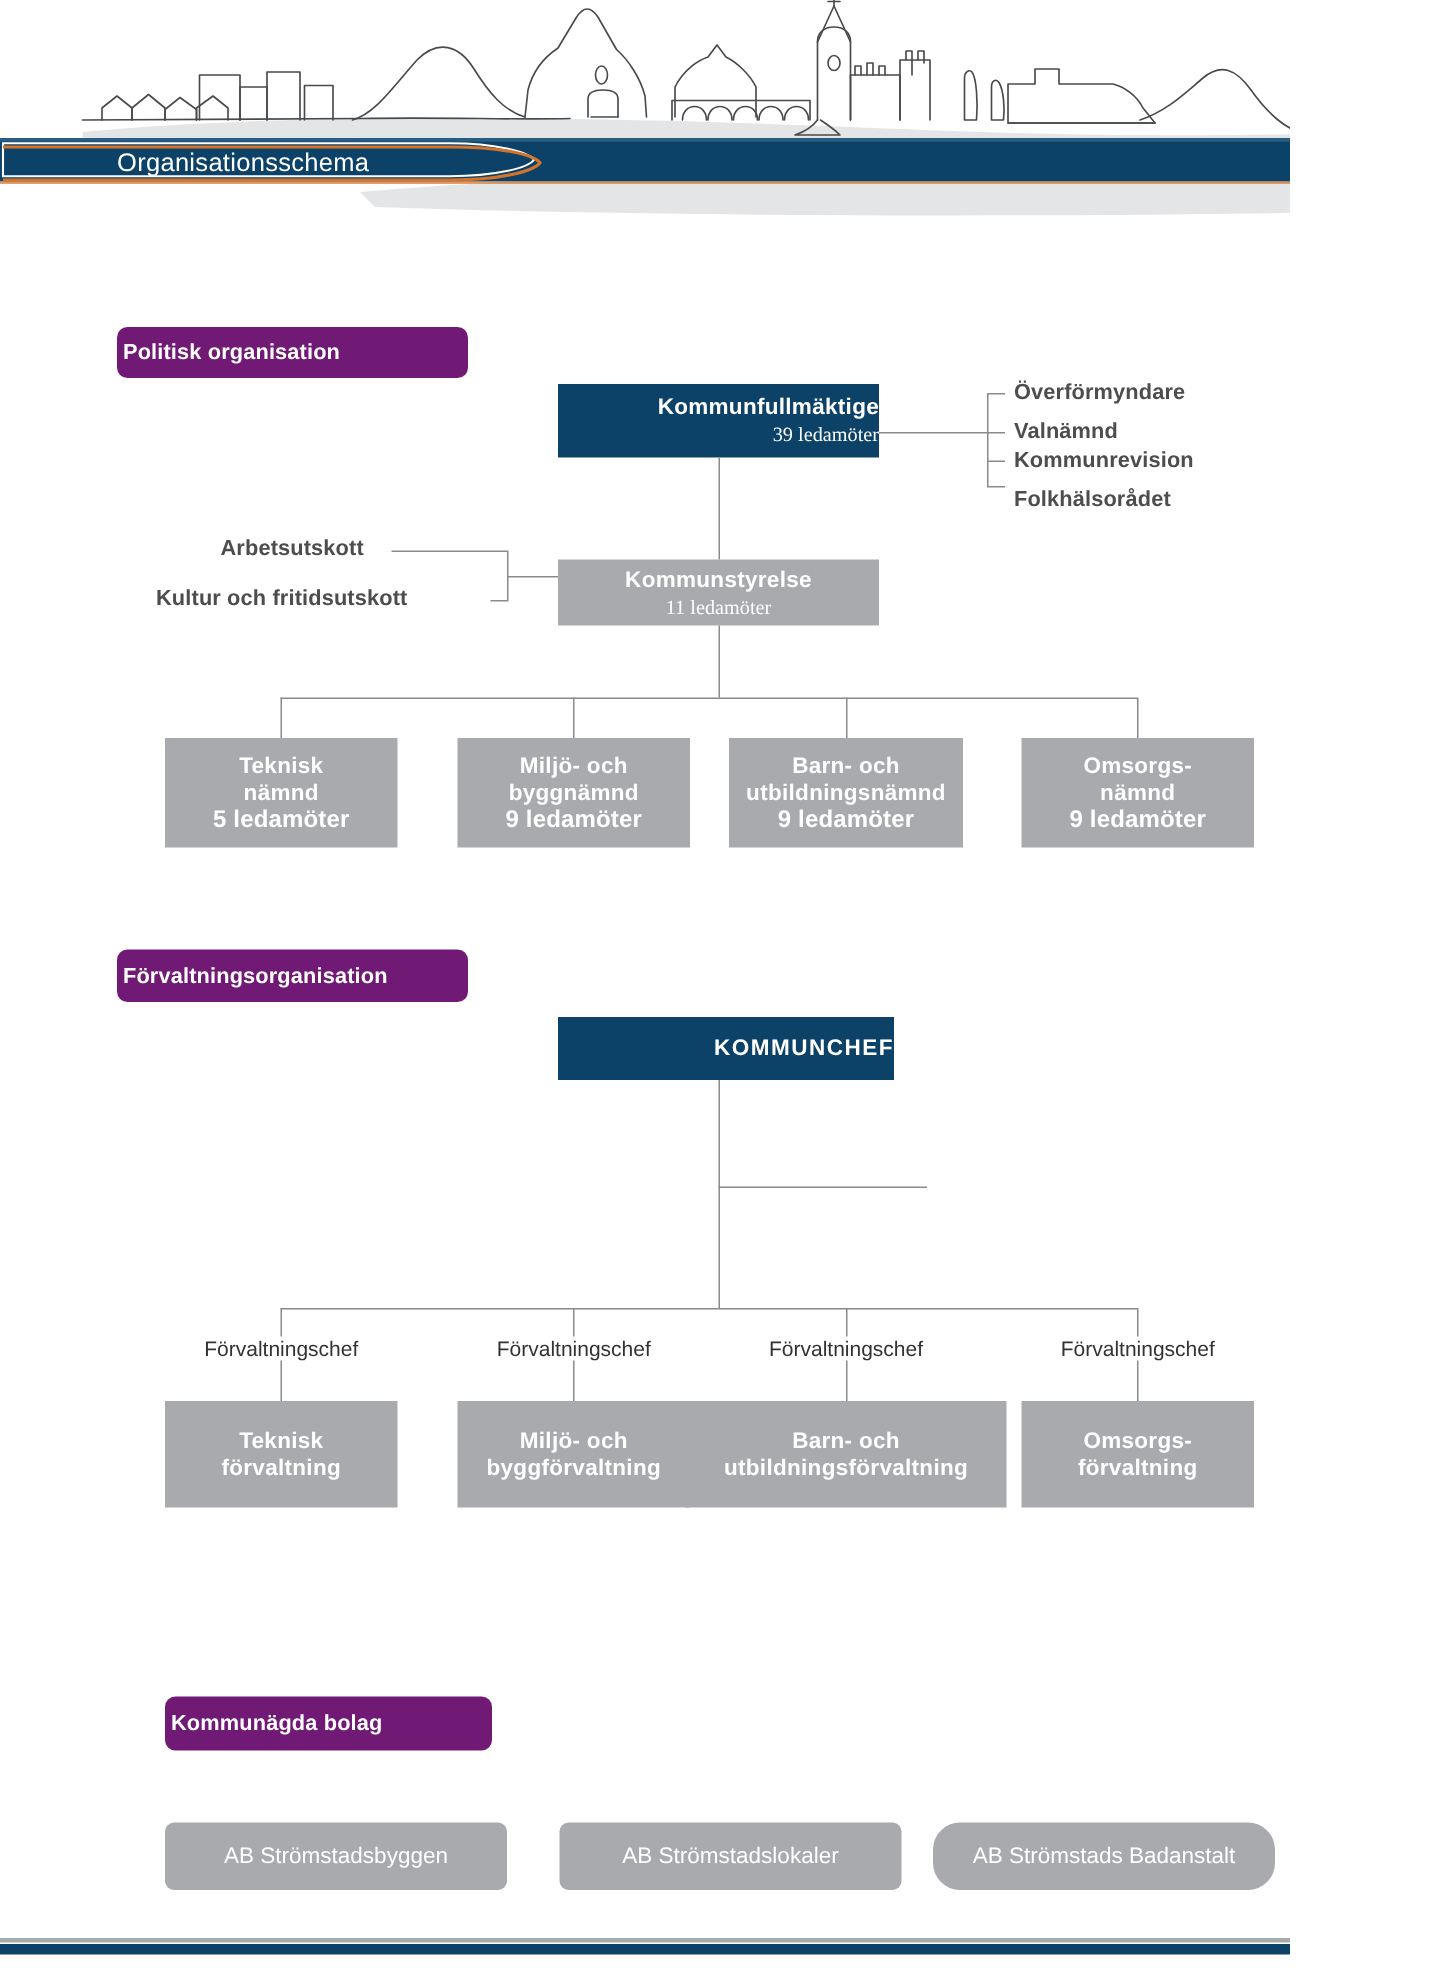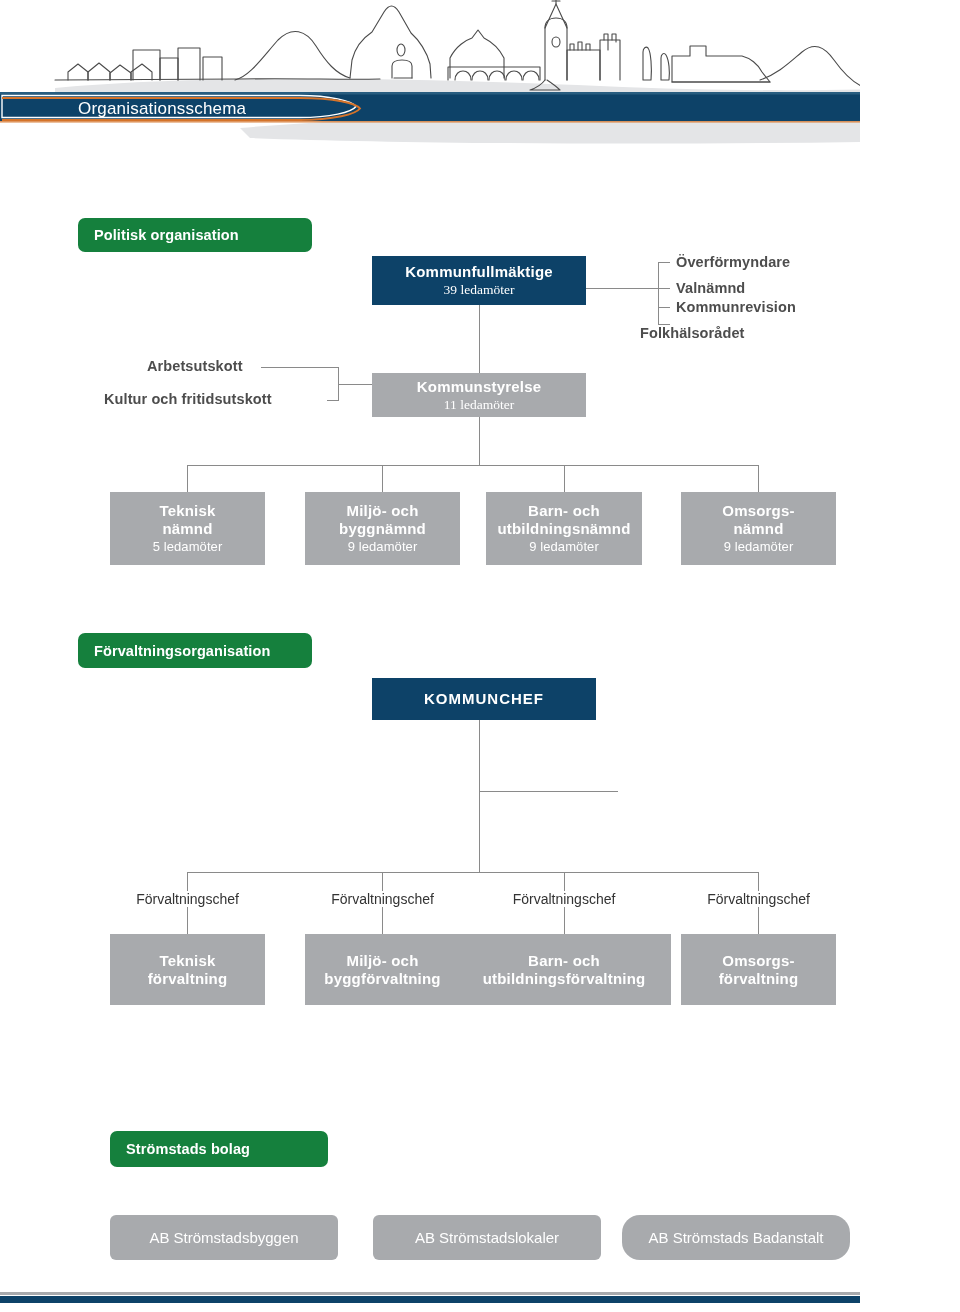--- a/index.html
+++ b/index.html
@@ -56,38 +56,38 @@
   #bottom-rule-navy {
     position: absolute;
     left: 0; top: 1296px;
     width: 960px; height: 7px;
     background: #0d4268;
   }
 
   
   .pill {
     position: absolute;
-    background: #15803d;
+    background: #701a75;
     border-radius: 7px;
     color: #ffffff;
     font-size: 14.5px;
     font-weight: bold;
     display: flex;
     align-items: center;
-    padding-left: 16px;
+    padding-left: 4px;
     box-sizing: border-box;
     letter-spacing: 0.1px;
   }
   .navybox {
     position: absolute;
     background: #0d4268;
     color: #ffffff;
     display: flex;
     flex-direction: column;
-    align-items: center;
+    align-items: flex-end;
     justify-content: center;
     box-sizing: border-box;
     text-align: center;
   }
   .graybox {
     position: absolute;
     background: #a8aaad;
     color: #ffffff;
     display: flex;
     flex-direction: column;
@@ -102,23 +102,23 @@
     line-height: 18px;
     letter-spacing: 0.2px;
   }
   .box-sub {
     font-family: "Liberation Serif", serif;
     font-size: 13.5px;
     line-height: 17px;
     font-weight: normal;
   }
   .box-count {
-    font-size: 13px;
+    font-size: 16px;
     line-height: 17px;
-    font-weight: normal;
+    font-weight: bold;
     letter-spacing: 0.1px;
   }
 
   
   .side-label {
     position: absolute;
     font-size: 14.5px;
     font-weight: bold;
     color: #4d4d4d;
     white-space: nowrap;
@@ -240,21 +240,21 @@
   <div class="ln-h" style="left:658px; top:324px; width:12px;"></div>
 
   <div class="navybox" style="left:372px; top:256px; width:214px; height:49px;">
     <div class="box-title">Kommunfullmäktige</div>
     <div class="box-sub">39 ledamöter</div>
   </div>
 
   <div class="side-label-right" style="left:676px; top:254px;">Överförmyndare</div>
   <div class="side-label-right" style="left:676px; top:280px;">Valnämnd</div>
   <div class="side-label-right" style="left:676px; top:299px;">Kommunrevision</div>
-  <div class="side-label-right" style="left:640px; top:325px;">Folkhälsorådet</div>
+  <div class="side-label-right" style="left:676px; top:325px;">Folkhälsorådet</div>
 
   <div class="ln-v" style="left:479px; top:305px; height:68px;"></div>
 
   <div class="side-label" style="left:147px; top:358px;">Arbetsutskott</div>
   <div class="side-label" style="left:104px; top:391px;">Kultur och fritidsutskott</div>
   <div class="ln-h" style="left:261px; top:367px; width:77px;"></div>
   <div class="ln-h" style="left:327px; top:400px; width:11px;"></div>
   <div class="ln-v" style="left:338px; top:367px; height:34px;"></div>
   <div class="ln-h" style="left:338px; top:384px; width:34px;"></div>
 
@@ -332,21 +332,21 @@
     <div class="box-title">Barn- och</div>
     <div class="box-title">utbildningsförvaltning</div>
   </div>
 
   <div class="graybox" style="left:681px; top:934px; width:155px; height:71px;">
     <div class="box-title">Omsorgs-</div>
     <div class="box-title">förvaltning</div>
   </div>
 
   <div class="pill" style="left:110px; top:1131px; width:218px; height:36px;">
-    <span>Strömstads bolag</span>
+    <span>Kommunägda bolag</span>
   </div>
 
   <div class="graybox" style="left:373px; top:1215px; width:228px; height:45px; border-radius:6px;">
     <div style="font-size:15px;">AB Strömstadslokaler</div>
   </div>
 
   <div class="graybox" style="left:110px; top:1215px; width:228px; height:45px; border-radius:6px;">
     <div style="font-size:15px;">AB Strömstadsbyggen</div>
   </div>
 

